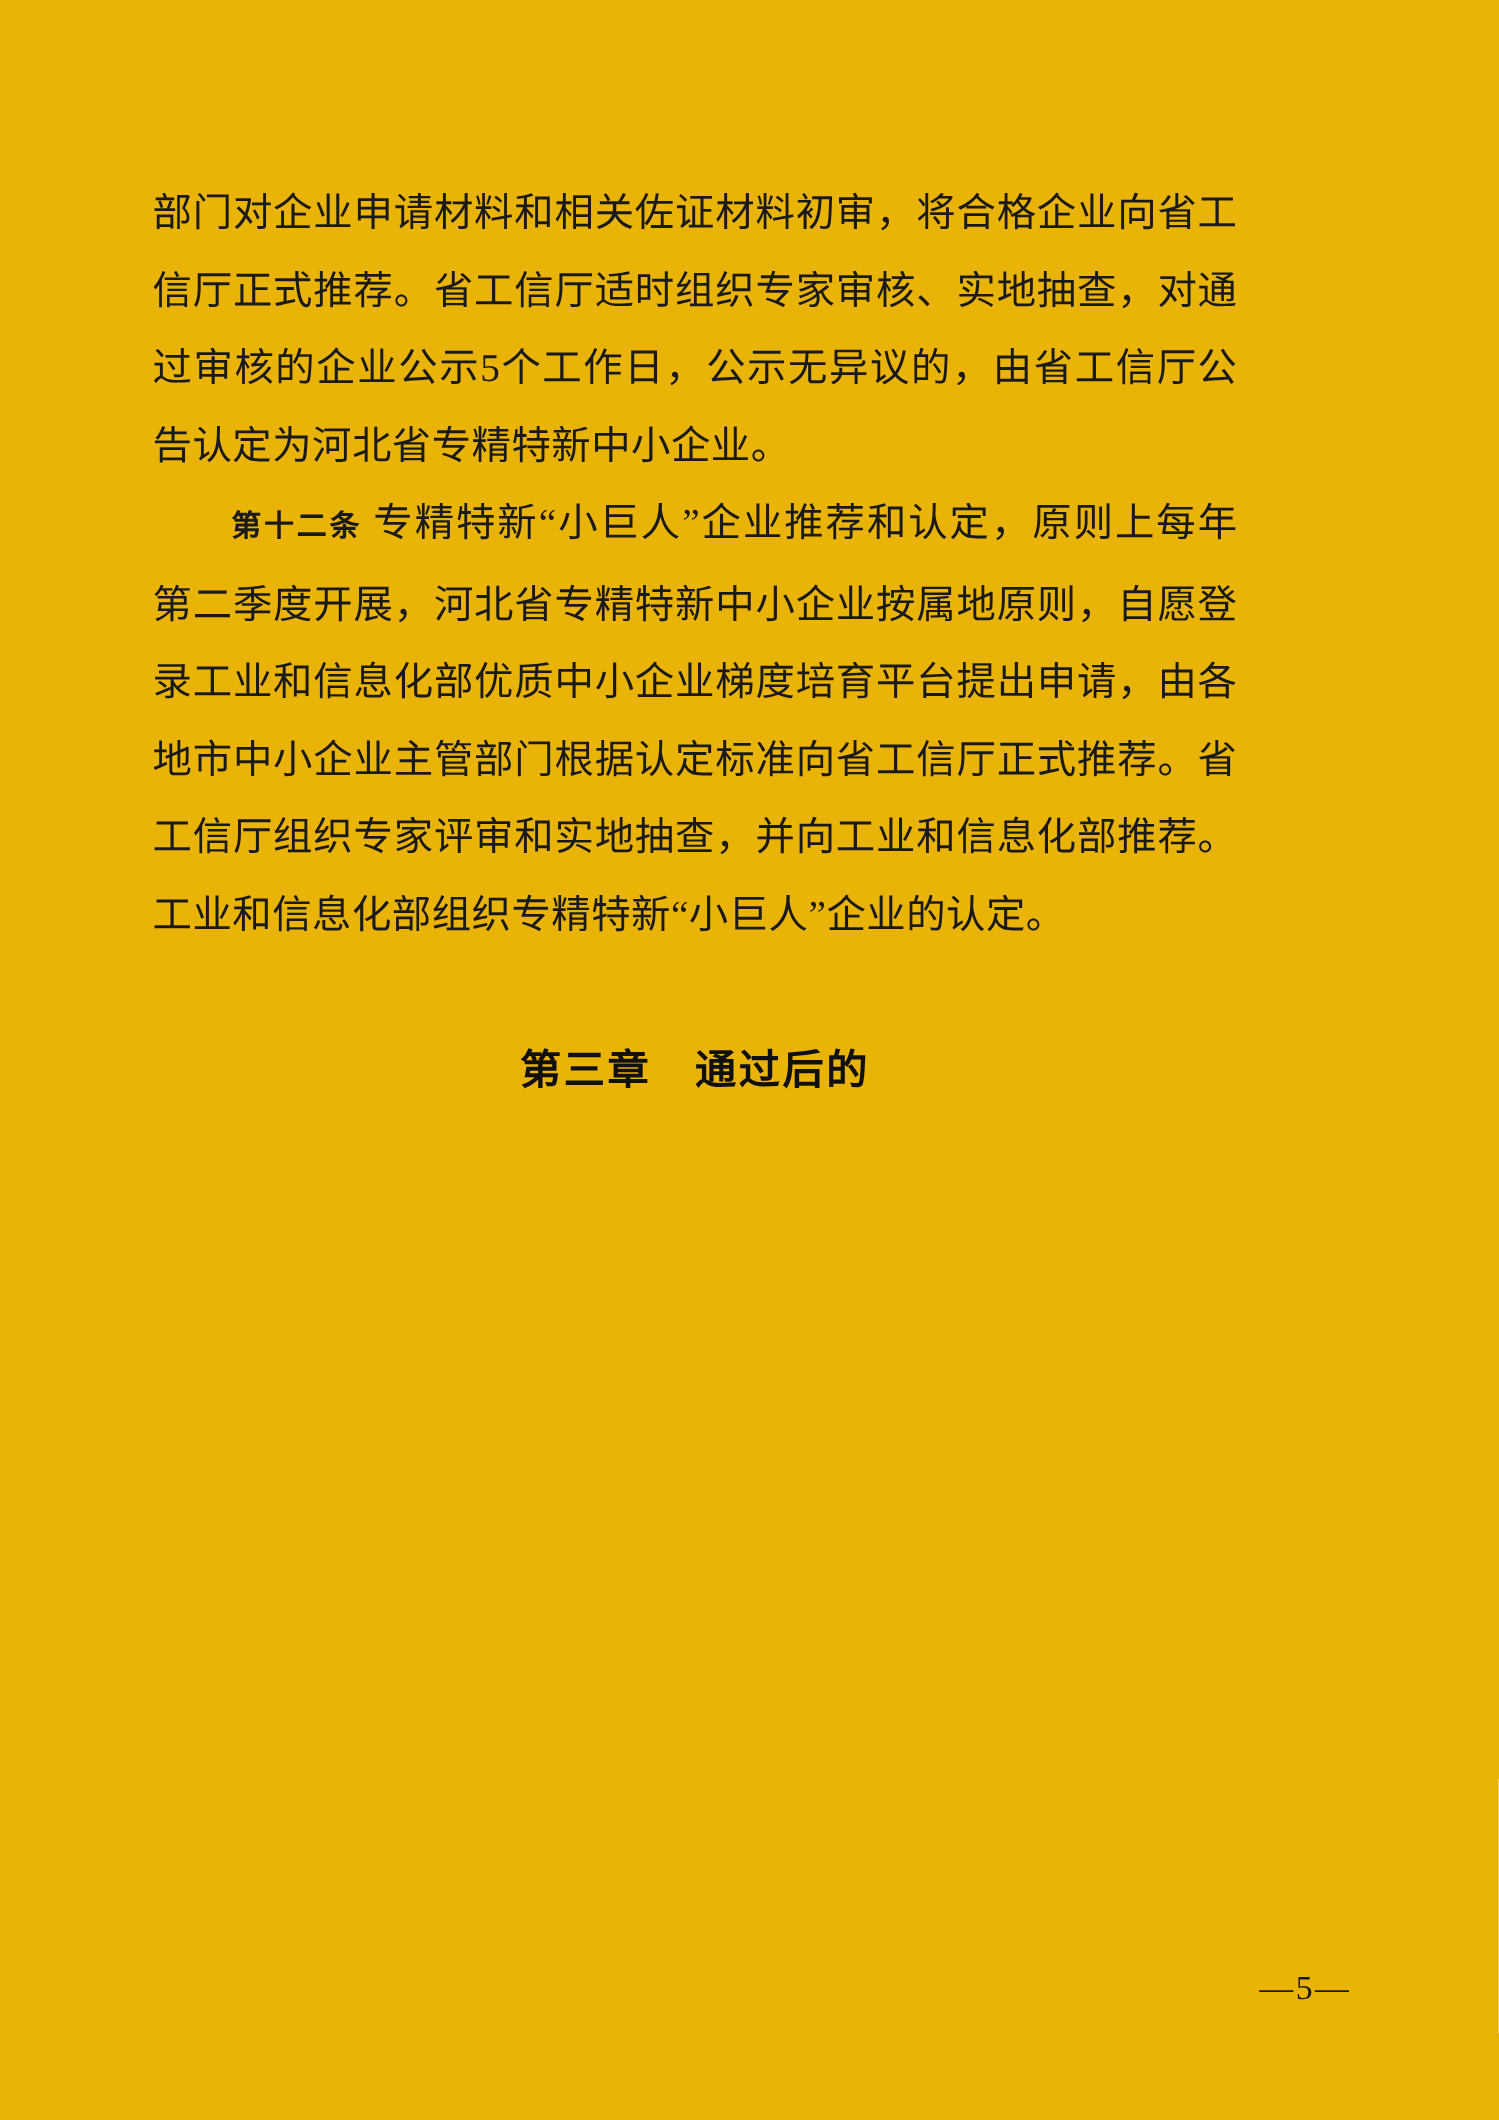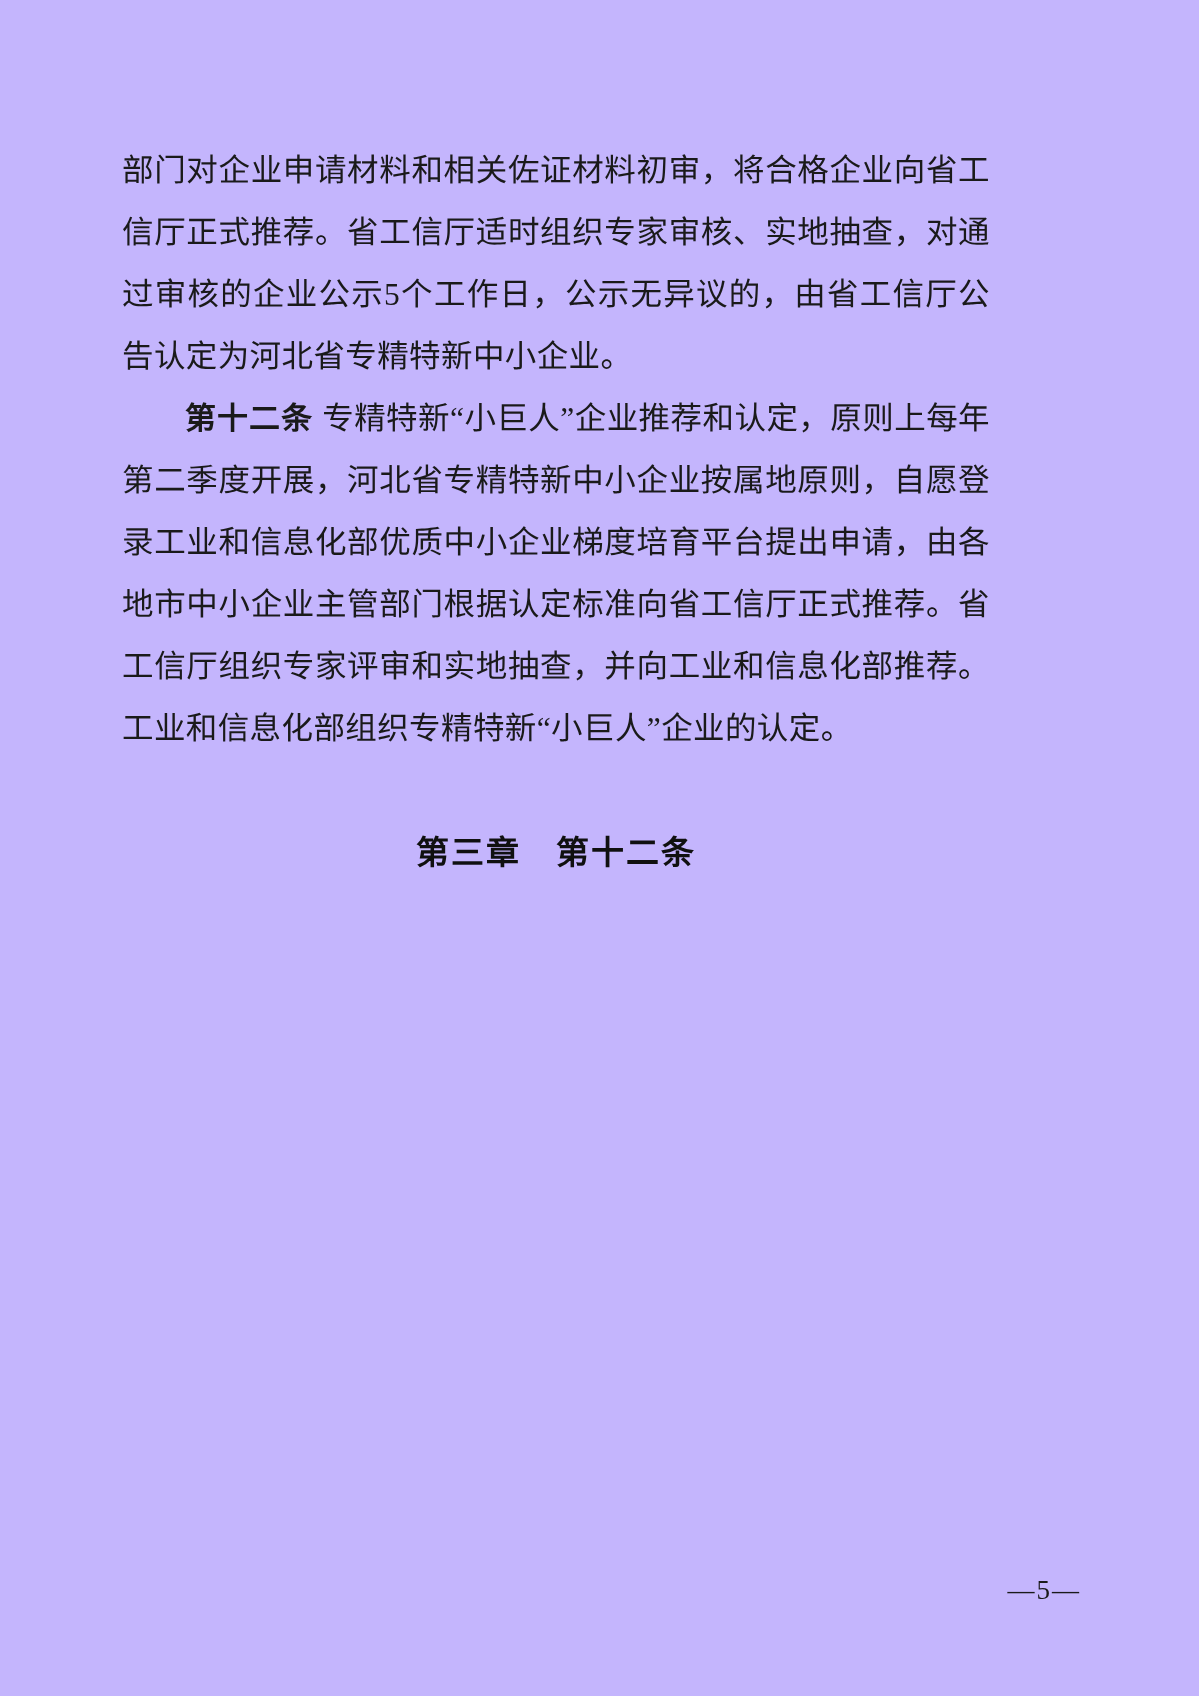--- a/index.html
+++ b/index.html
@@ -10,21 +10,21 @@
   }
   body {
     font-family: "Liberation Serif", "DejaVu Serif", serif;
     color: #181818;
   }
   .page {
     position: relative;
     width: 1199px;
     height: 1696px;
     margin: 0 auto;
-    background: #c4b5fd;
+    background: #eab308;
     box-sizing: border-box;
     overflow: hidden;
   }
   .content {
     position: absolute;
     left: 122px;
     top: 140px;
     width: 868px;
   }
   
@@ -38,21 +38,21 @@
     margin: 0;
     letter-spacing: 0.4px;
     color: #1a1a1a;
   }
   .para.indent {
     text-indent: 63px;
   }
   .article-label {
     font-weight: bold;
     font-family: "Liberation Sans", "DejaVu Sans", sans-serif;
-    font-size: 31px;
+    font-size: 24px;
     letter-spacing: 1px;
     padding-right: 9px;
   }
   
   .chapter-heading {
     font-family: "Liberation Sans", "DejaVu Sans", sans-serif;
     font-weight: bold;
     font-size: 33px;
     text-align: center;
     letter-spacing: 2px;
@@ -84,21 +84,21 @@
     <p class="para">
       <span>部门对企业申请材料和相关佐证材料初审，将合格企业向省工信厅正式推荐。省工信厅适时组织专家审核、实地抽查，对通过审核的企业公示5个工作日，公示无异议的，由省工信厅公告认定为河北省专精特新中小企业。</span>
     </p>
 
     <p class="para indent">
       <span class="article-label">第十二条</span><span>专精特新“小巨人”企业推荐和认定，原则上每年第二季度开展，河北省专精特新中小企业按属地原则，自愿登录工业和信息化部优质中小企业梯度培育平台提出申请，由各地市中小企业主管部门根据认定标准向省工信厅正式推荐。省工信厅组织专家评审和实地抽查，并向工业和信息化部推荐。工业和信息化部组织专精特新“小巨人”企业的认定。</span>
     </p>
 
     <div class="spacer-lg"></div>
 
-    <h2 class="chapter-heading">第三章　第十二条</h2>
+    <h2 class="chapter-heading">第三章　通过后的</h2>
 
     <div class="spacer-md"></div>
 
 
 
   </div>
 
   <div class="page-number">—5—</div>
 
 </div>

